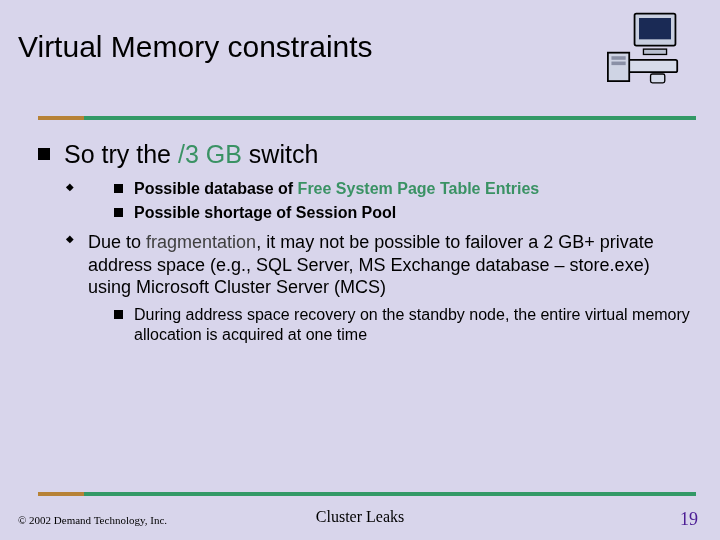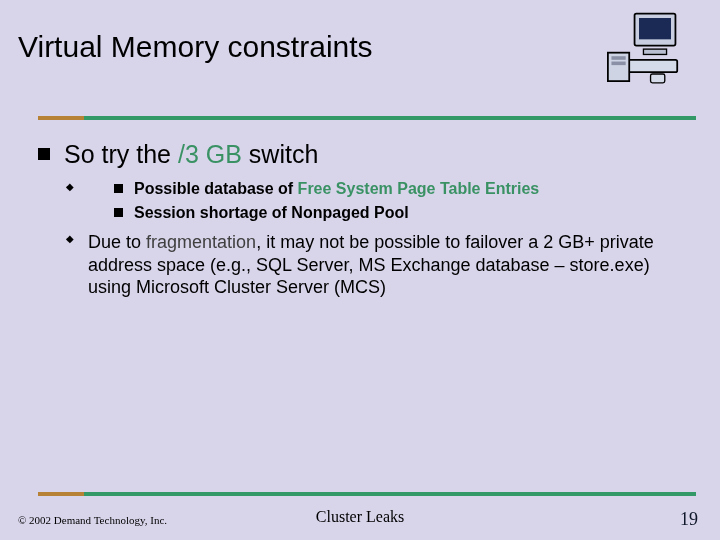--- a/index.html
+++ b/index.html
@@ -61,21 +61,21 @@
     font-size: 11px; color: #000;
     font-family: "Times New Roman", Times, serif;
   }
   .footer-center {
     position: absolute; left: 0; right: 0; bottom: 14px;
     text-align: center; font-size: 16px; color: #000;
     font-family: "Times New Roman", Times, serif;
   }
   .footer-right {
     position: absolute; right: 22px; bottom: 10px;
-    font-size: 18px; color: #0f172a;
+    font-size: 18px; color: #4c1d95;
     font-family: "Times New Roman", Times, serif;
   }
 </style>
 </head>
 <body>
 
 <div class="title">Virtual Memory constraints</div>
 
 <div class="clip">
   <svg viewBox="0 0 100 90" width="90" height="80">
@@ -103,28 +103,33 @@
       </span>
       <ul class="lvl2">
         <li>
           <ul class="lvl3">
             <li>
               <span class="lvl3-text">
                 <span>Possible database of </span><span class="em-green">Free System Page Table Entries</span>
               </span>
             </li>
             <li>
-              <span class="lvl3-text">Session shortage of Nonpaged Pool</span>
+              <span class="lvl3-text">Possible shortage of Session Pool</span>
             </li>
           </ul>
         </li>
         <li>
           <div class="lvl2-text">
             <span>Due to </span><span class="em-orange">fragmentation</span><span>, it may not be possible to failover a 2 GB+ private address space (e.g., SQL Server, MS Exchange database – store.exe) using Microsoft Cluster Server (MCS)</span>
           </div>
+          <ul class="lvl3">
+            <li>
+              <span class="lvl3-text" style="font-weight:normal">During address space recovery on the standby node, the entire virtual memory allocation is acquired at one time</span>
+            </li>
+          </ul>
         </li>
       </ul>
     </li>
   </ul>
 </div>
 
 <div class="bar bar-bottom">
   <div class="bar-seg seg1"></div>
     <div class="bar-seg seg2"></div>
 </div>

